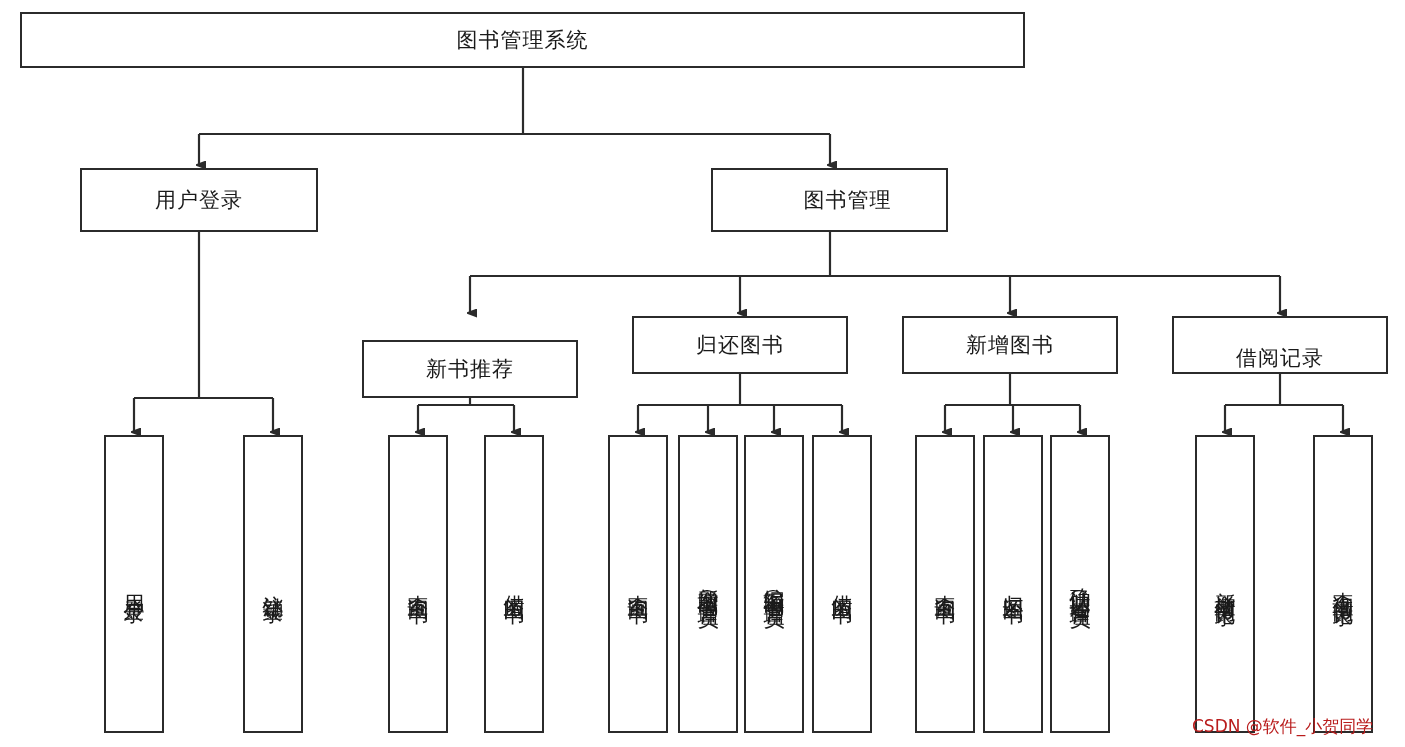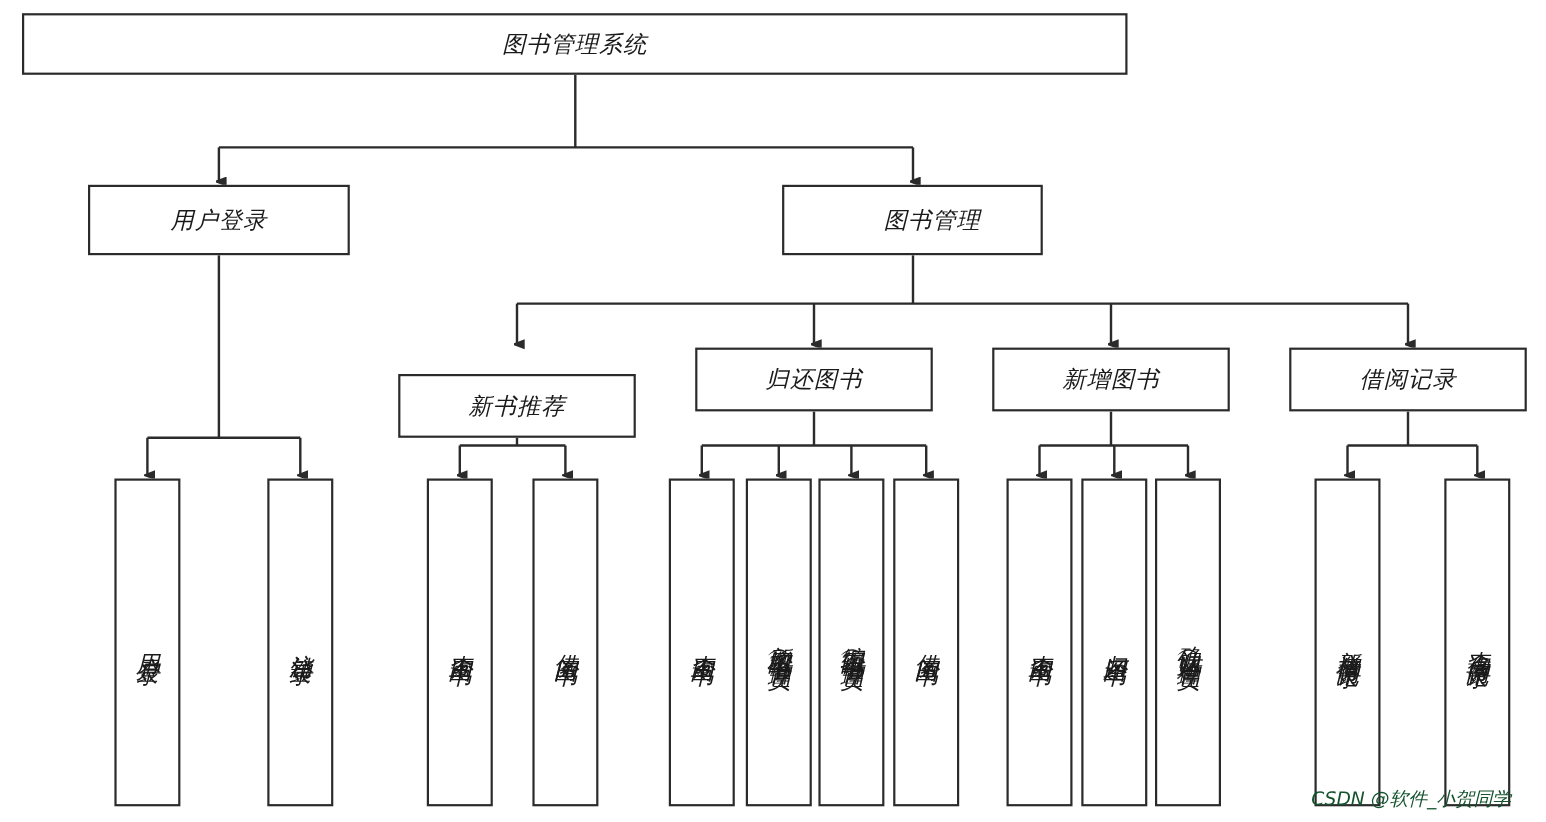--- a/index.html
+++ b/index.html
@@ -9,21 +9,20 @@
   }
   body {
     font-family: "DejaVu Sans", "Liberation Sans", sans-serif;
   }
   #canvas {
     position: relative;
     width: 1405px;
     height: 747px;
     background: #ffffff;
     overflow: hidden;
-    font-style: italic;
   }
   .node {
     position: absolute;
     box-sizing: border-box;
     border: 2px solid #2b2b2b;
     background: #ffffff;
     display: flex;
     align-items: center;
     justify-content: center;
     color: #1a1a1a;
@@ -54,21 +53,21 @@
     position: absolute;
     left: 0;
     top: 0;
     width: 1405px;
     height: 747px;
     z-index: 1;
   }
   .watermark {
     position: absolute;
     font-size: 17px;
-    color: #14532d;
+    color: #b91c1c;
     white-space: nowrap;
     z-index: 3;
     font-family: "DejaVu Sans", "Liberation Sans", sans-serif;
   }
 </style>
 </head>
 <body>
 
 <div id="canvas">
   <svg id="edges" viewBox="0 0 1405 747" xmlns="http://www.w3.org/2000/svg">
@@ -126,21 +125,21 @@
       </div>
       <div class="node h" style="left: 362px; top: 316px; width: 216px; height: 58px; margin-top: 24px;">
         <span>新书推荐</span>
       </div>
       <div class="node h" style="left: 632px; top: 316px; width: 216px; height: 58px;">
         <span>归还图书</span>
       </div>
       <div class="node h" style="left: 902px; top: 316px; width: 216px; height: 58px;">
         <span>新增图书</span>
       </div>
-      <div class="node h" style="left: 1172px; top: 316px; width: 216px; height: 58px;">
+      <div class="node h" style="left: 1172px; top: 316px; width: 216px; height: 58px; align-items: flex-end;">
         <span>借阅记录</span>
       </div>
       <div class="node v" style="left: 104px; top: 435px; width: 60px; height: 298px;">
         <span class="vtext">用户登录</span>
       </div>
       <div class="node v" style="left: 243px; top: 435px; width: 60px; height: 298px;">
         <span class="vtext">注销登录</span>
       </div>
       <div class="node v" style="left: 388px; top: 435px; width: 60px; height: 298px;">
         <span class="vtext">查询图书</span>

